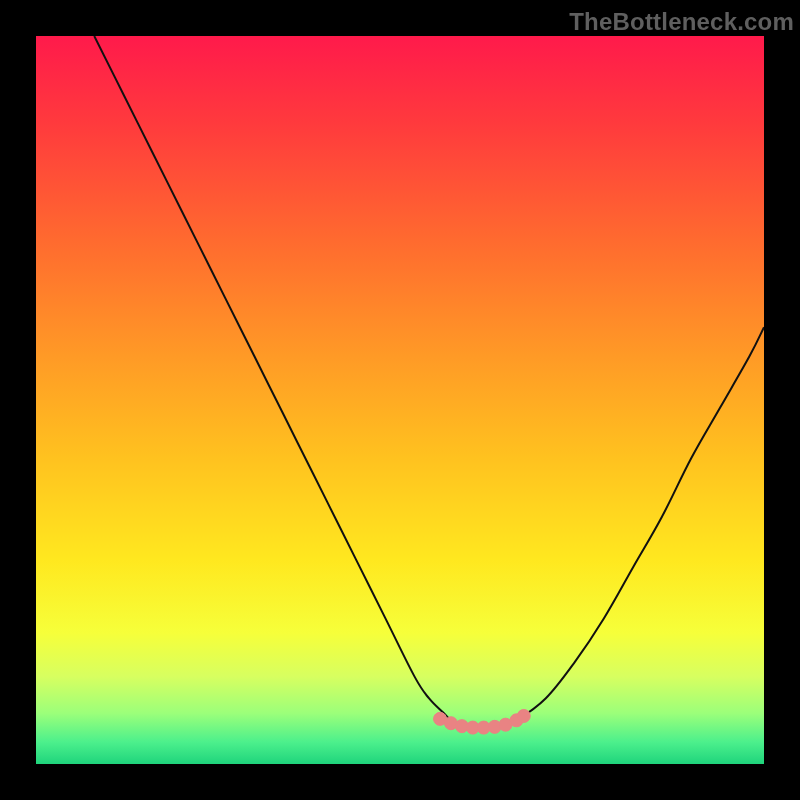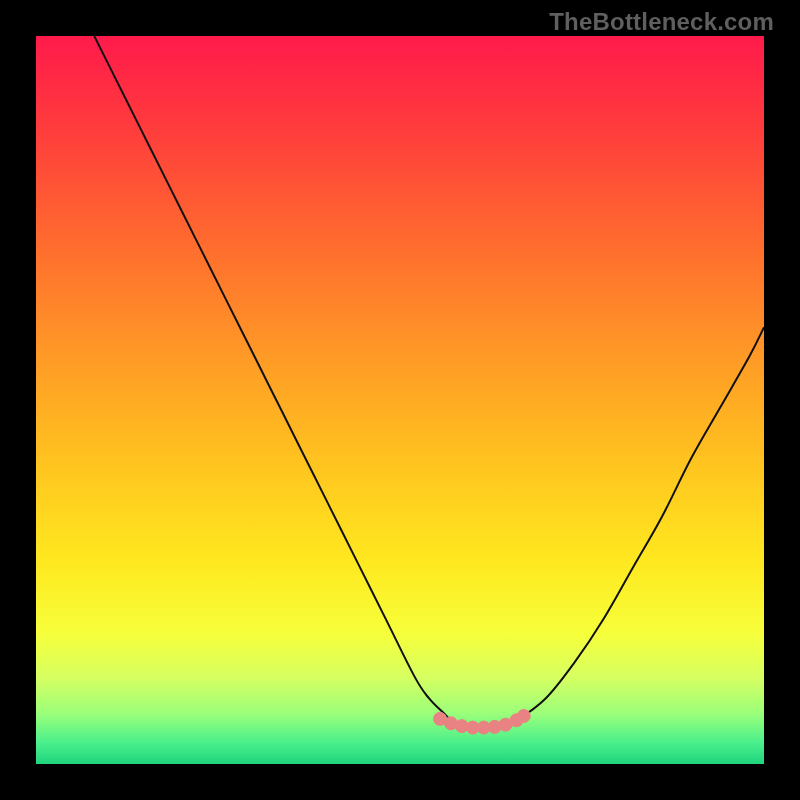--- a/index.html
+++ b/index.html
@@ -19,21 +19,21 @@
     position: absolute;
     left: 36px;
     top: 36px;
     width: 728px;
     height: 728px;
     overflow: hidden;
   }
   .watermark {
     position: absolute;
     top: 8px;
-    right: 26px;
+    right: 6px;
     font-family: Arial, Helvetica, sans-serif;
     font-size: 24px;
     font-weight: 600;
     color: #5f5f5f;
     letter-spacing: 0.2px;
     user-select: none;
   }
   svg { display: block; }
 </style>
 </head>

